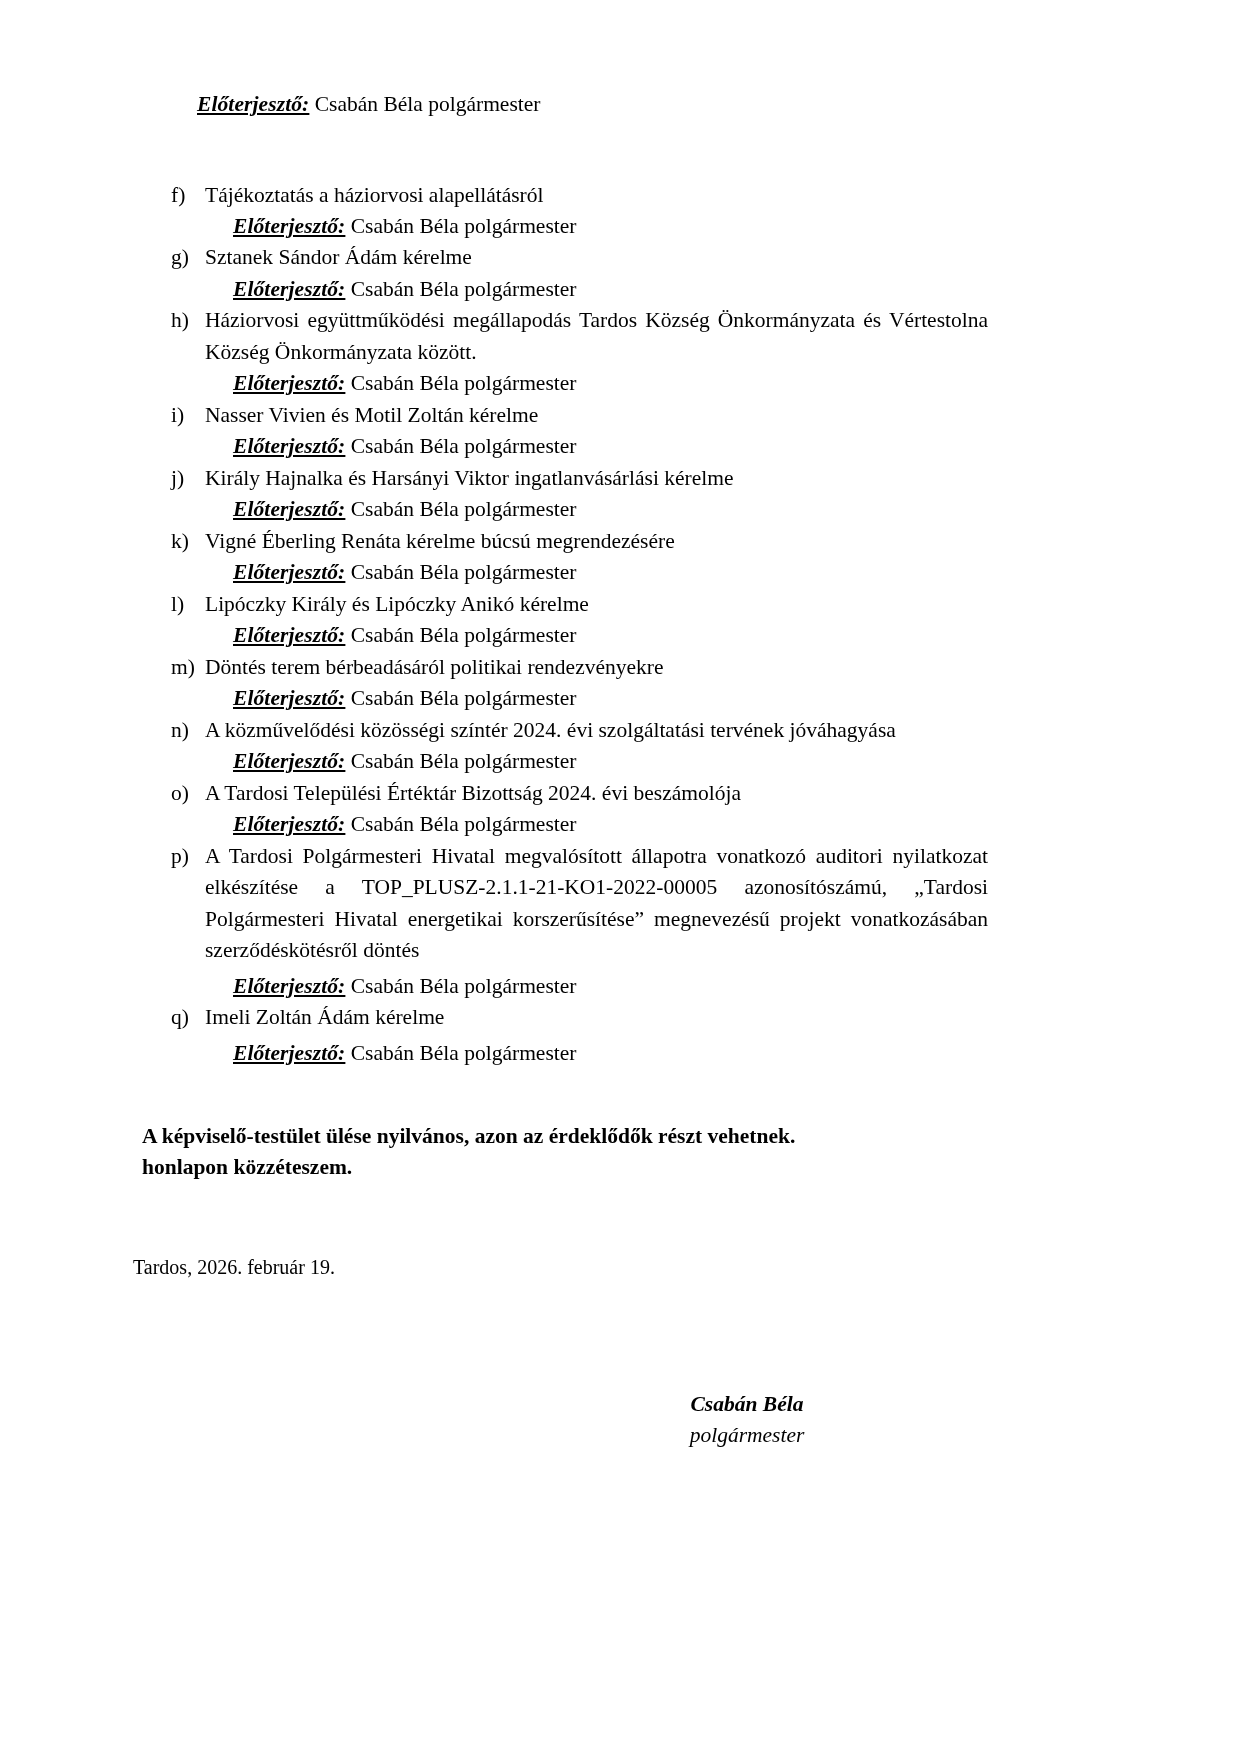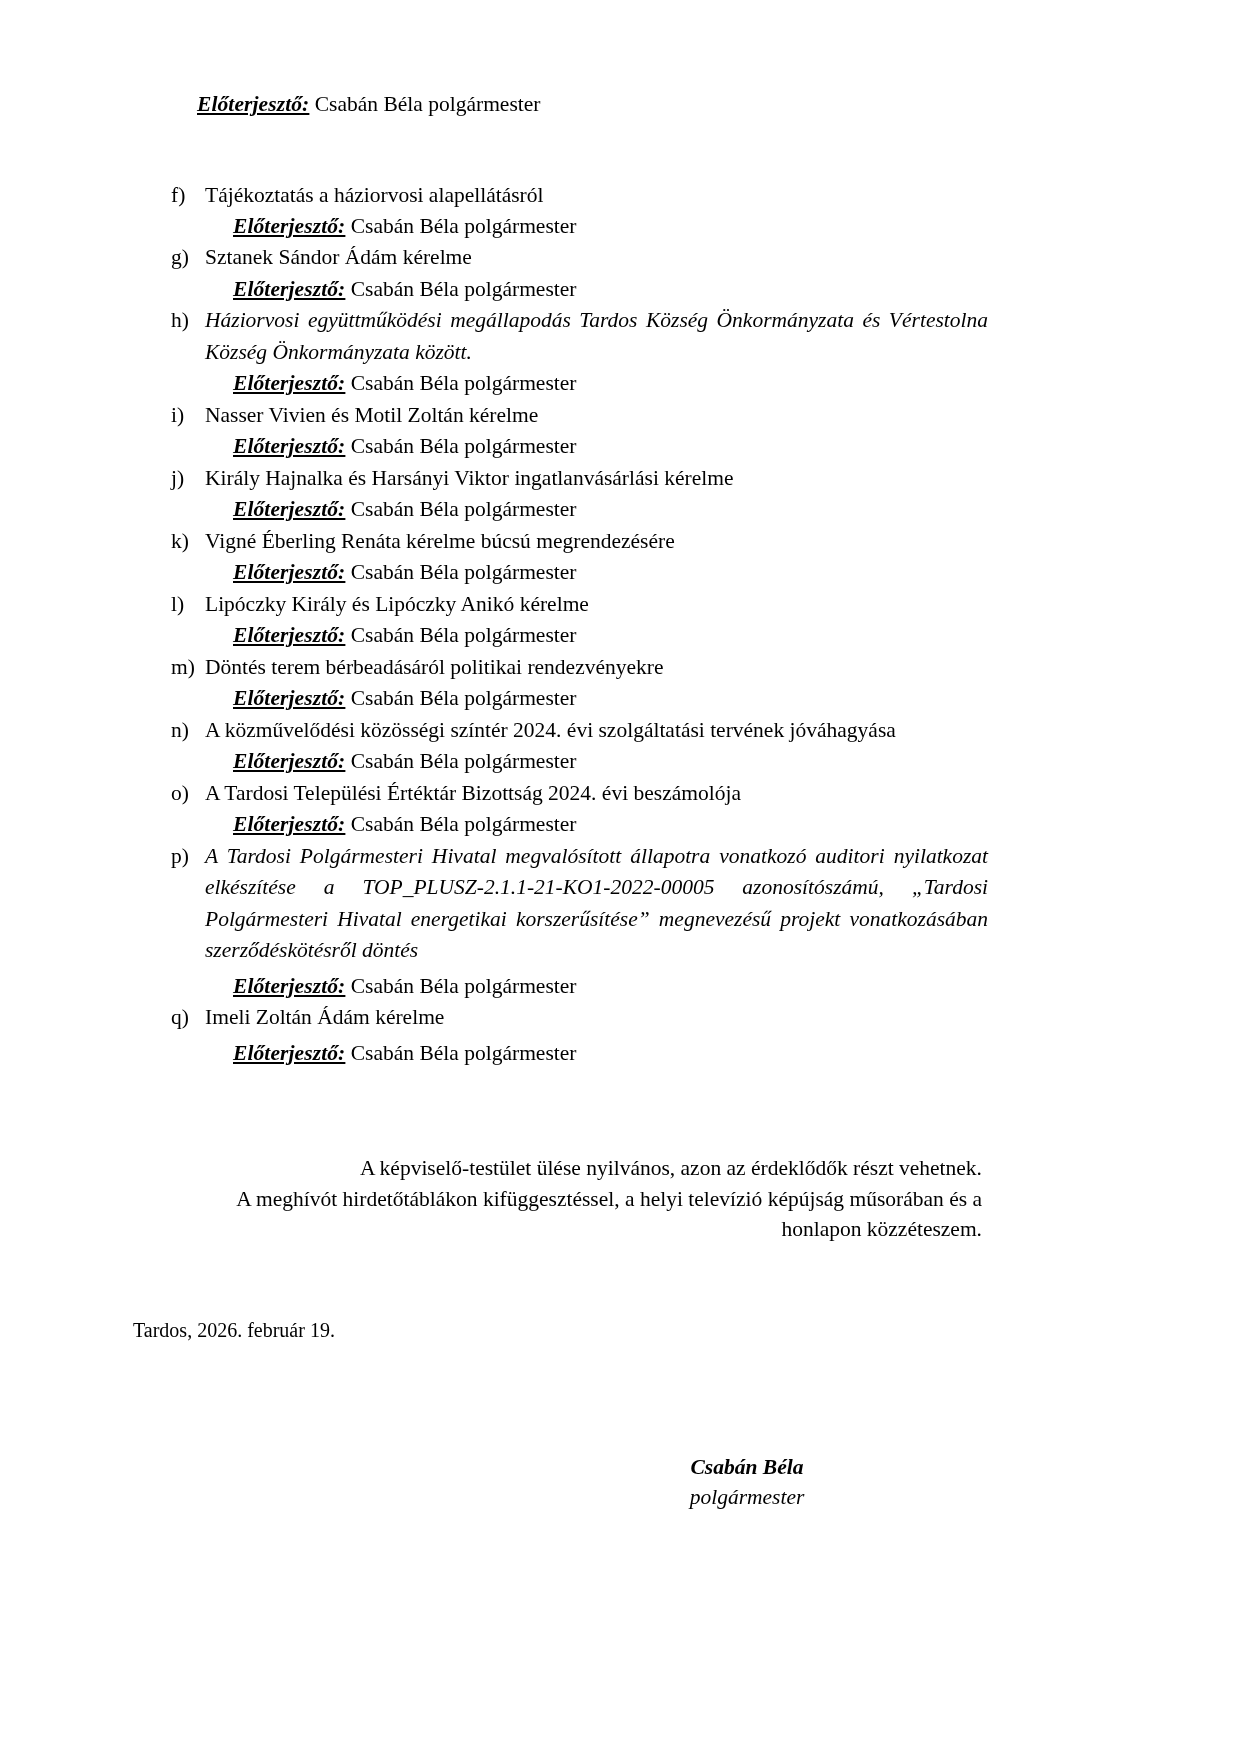--- a/index.html
+++ b/index.html
@@ -69,36 +69,35 @@
     padding-left: 37px;
     box-sizing: content-box;
   }
   .item-text {
     flex: 1 1 auto;
   }
   .item-text.justify {
     text-align: justify;
     text-align-last: left;
     padding-right: 2px;
-    font-style: italic;
   }
   .item-presenter {
     padding-left: 99px;
     line-height: 1.465;
     white-space: nowrap;
   }
   .item-presenter.extra-gap {
     margin-top: 4px;
   }
 
   
   .notice {
-    margin-top: 84px;
-    text-align: right;
-    font-weight: normal;
+    margin-top: 52px;
+    text-align: left;
+    font-weight: bold;
     font-size: 21.5px;
     line-height: 1.42;
     padding: 0 8px;
   }
   .notice-line {
     display: block;
   }
 
   
   .date-line {
@@ -272,21 +271,20 @@
         <div class="item-presenter extra-gap">
           <span class="presenter-label">Előterjesztő:</span>
           <span class="presenter-name">Csabán Béla polgármester</span>
         </div>
       </div>
 
     </div>
 
     <div class="notice">
       <span class="notice-line">A képviselő-testület ülése nyilvános, azon az érdeklődők részt vehetnek.</span>
-      <span class="notice-line">A meghívót hirdetőtáblákon kifüggesztéssel, a helyi televízió képújság műsorában és a</span>
       <span class="notice-line">honlapon közzéteszem.</span>
     </div>
 
     <div class="date-line">Tardos, 2026. február 19.</div>
 
     <div class="signature">
       <span class="signature-inner">
         <span class="signature-name">Csabán Béla</span>
         <span class="signature-role">polgármester</span>
       </span>

